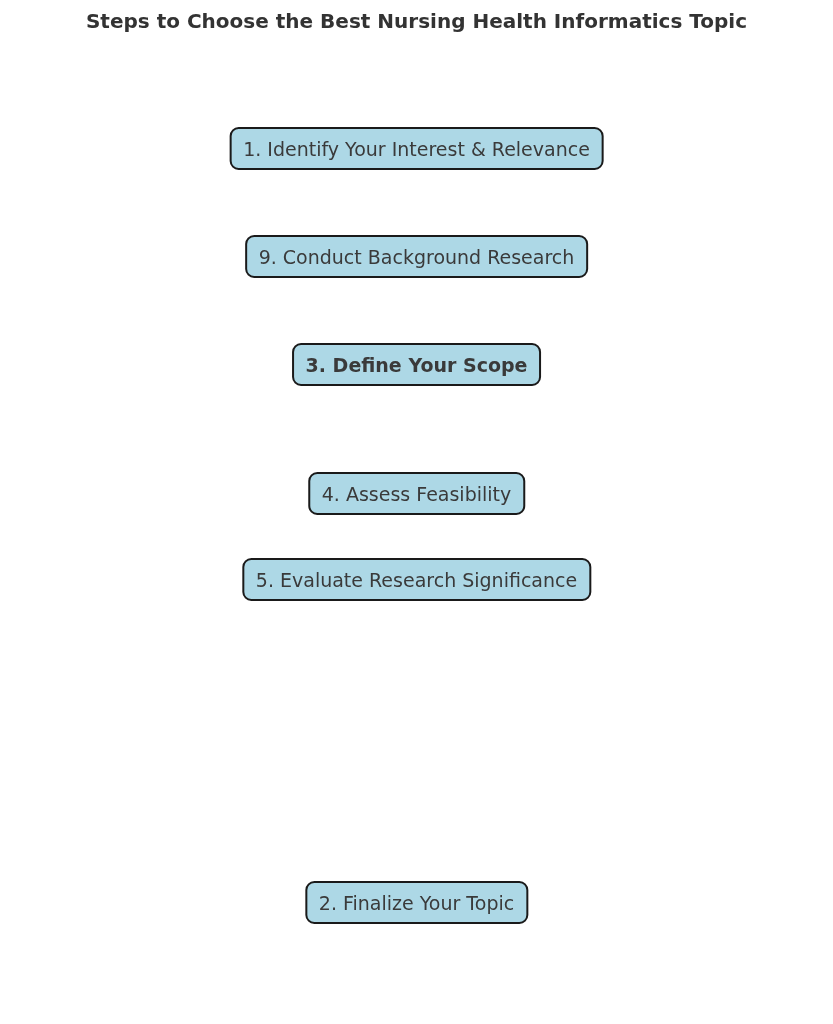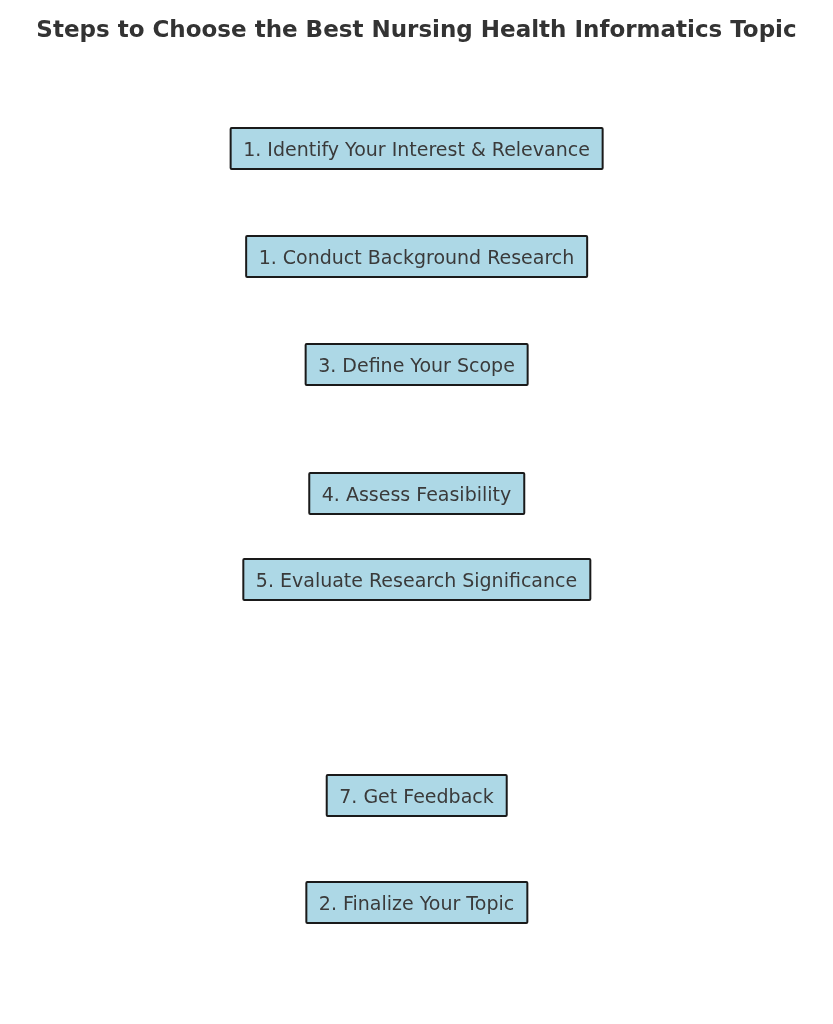--- a/index.html
+++ b/index.html
@@ -16,66 +16,65 @@
     font-family:"DejaVu Sans","Liberation Sans",sans-serif;
     overflow:hidden;
   }
   .canvas{
     position:relative;
     width:833px;height:1024px;
     background:var(--bg);
   }
   .title{
     position:absolute;
-    top:16px;left:0;
+    top:9px;left:0;
     width:833px;
     text-align:center;
-    font-size:23px;
+    font-size:20px;
     font-weight:bold;
     color:var(--title-color);
     letter-spacing:0px;
     white-space:nowrap;
   }
   .step{
     position:absolute;
     left:50%;
     transform:translateX(-50%);
     height:43px;
     display:flex;
     align-items:center;
     padding:0 12px;
     background:var(--box-fill);
     border:2px solid var(--box-border);
-    border-radius:2px;
+    border-radius:9px;
     font-size:19px;
     color:var(--box-text);
     white-space:nowrap;
   }
   .s1{top:127px;}
   .s2{top:235px;}
-  .s3{top:343px;}
+  .s3{top:343px;font-weight:bold;}
   .s4{top:472px;}
   .s5{top:558px;}
   .s6{top:665px;}
   .s7{top:774px;}
   .s8{top:881px;}
 </style>
 </head>
 <body>
 
 <div class="canvas">
   <div class="title">Steps to Choose the Best Nursing Health Informatics Topic</div>
 
   <div class="step s1">1. Identify Your Interest &amp; Relevance</div>
 
-  <div class="step s2">1. Conduct Background Research</div>
+  <div class="step s2">9. Conduct Background Research</div>
 
   <div class="step s3">3. Define Your Scope</div>
 
   <div class="step s4">4. Assess Feasibility</div>
 
   <div class="step s5">5. Evaluate Research Significance</div>
 
 
-  <div class="step s7">7. Get Feedback</div>
 
   <div class="step s8">2. Finalize Your Topic</div>
 </div>
 
 </body></html>

